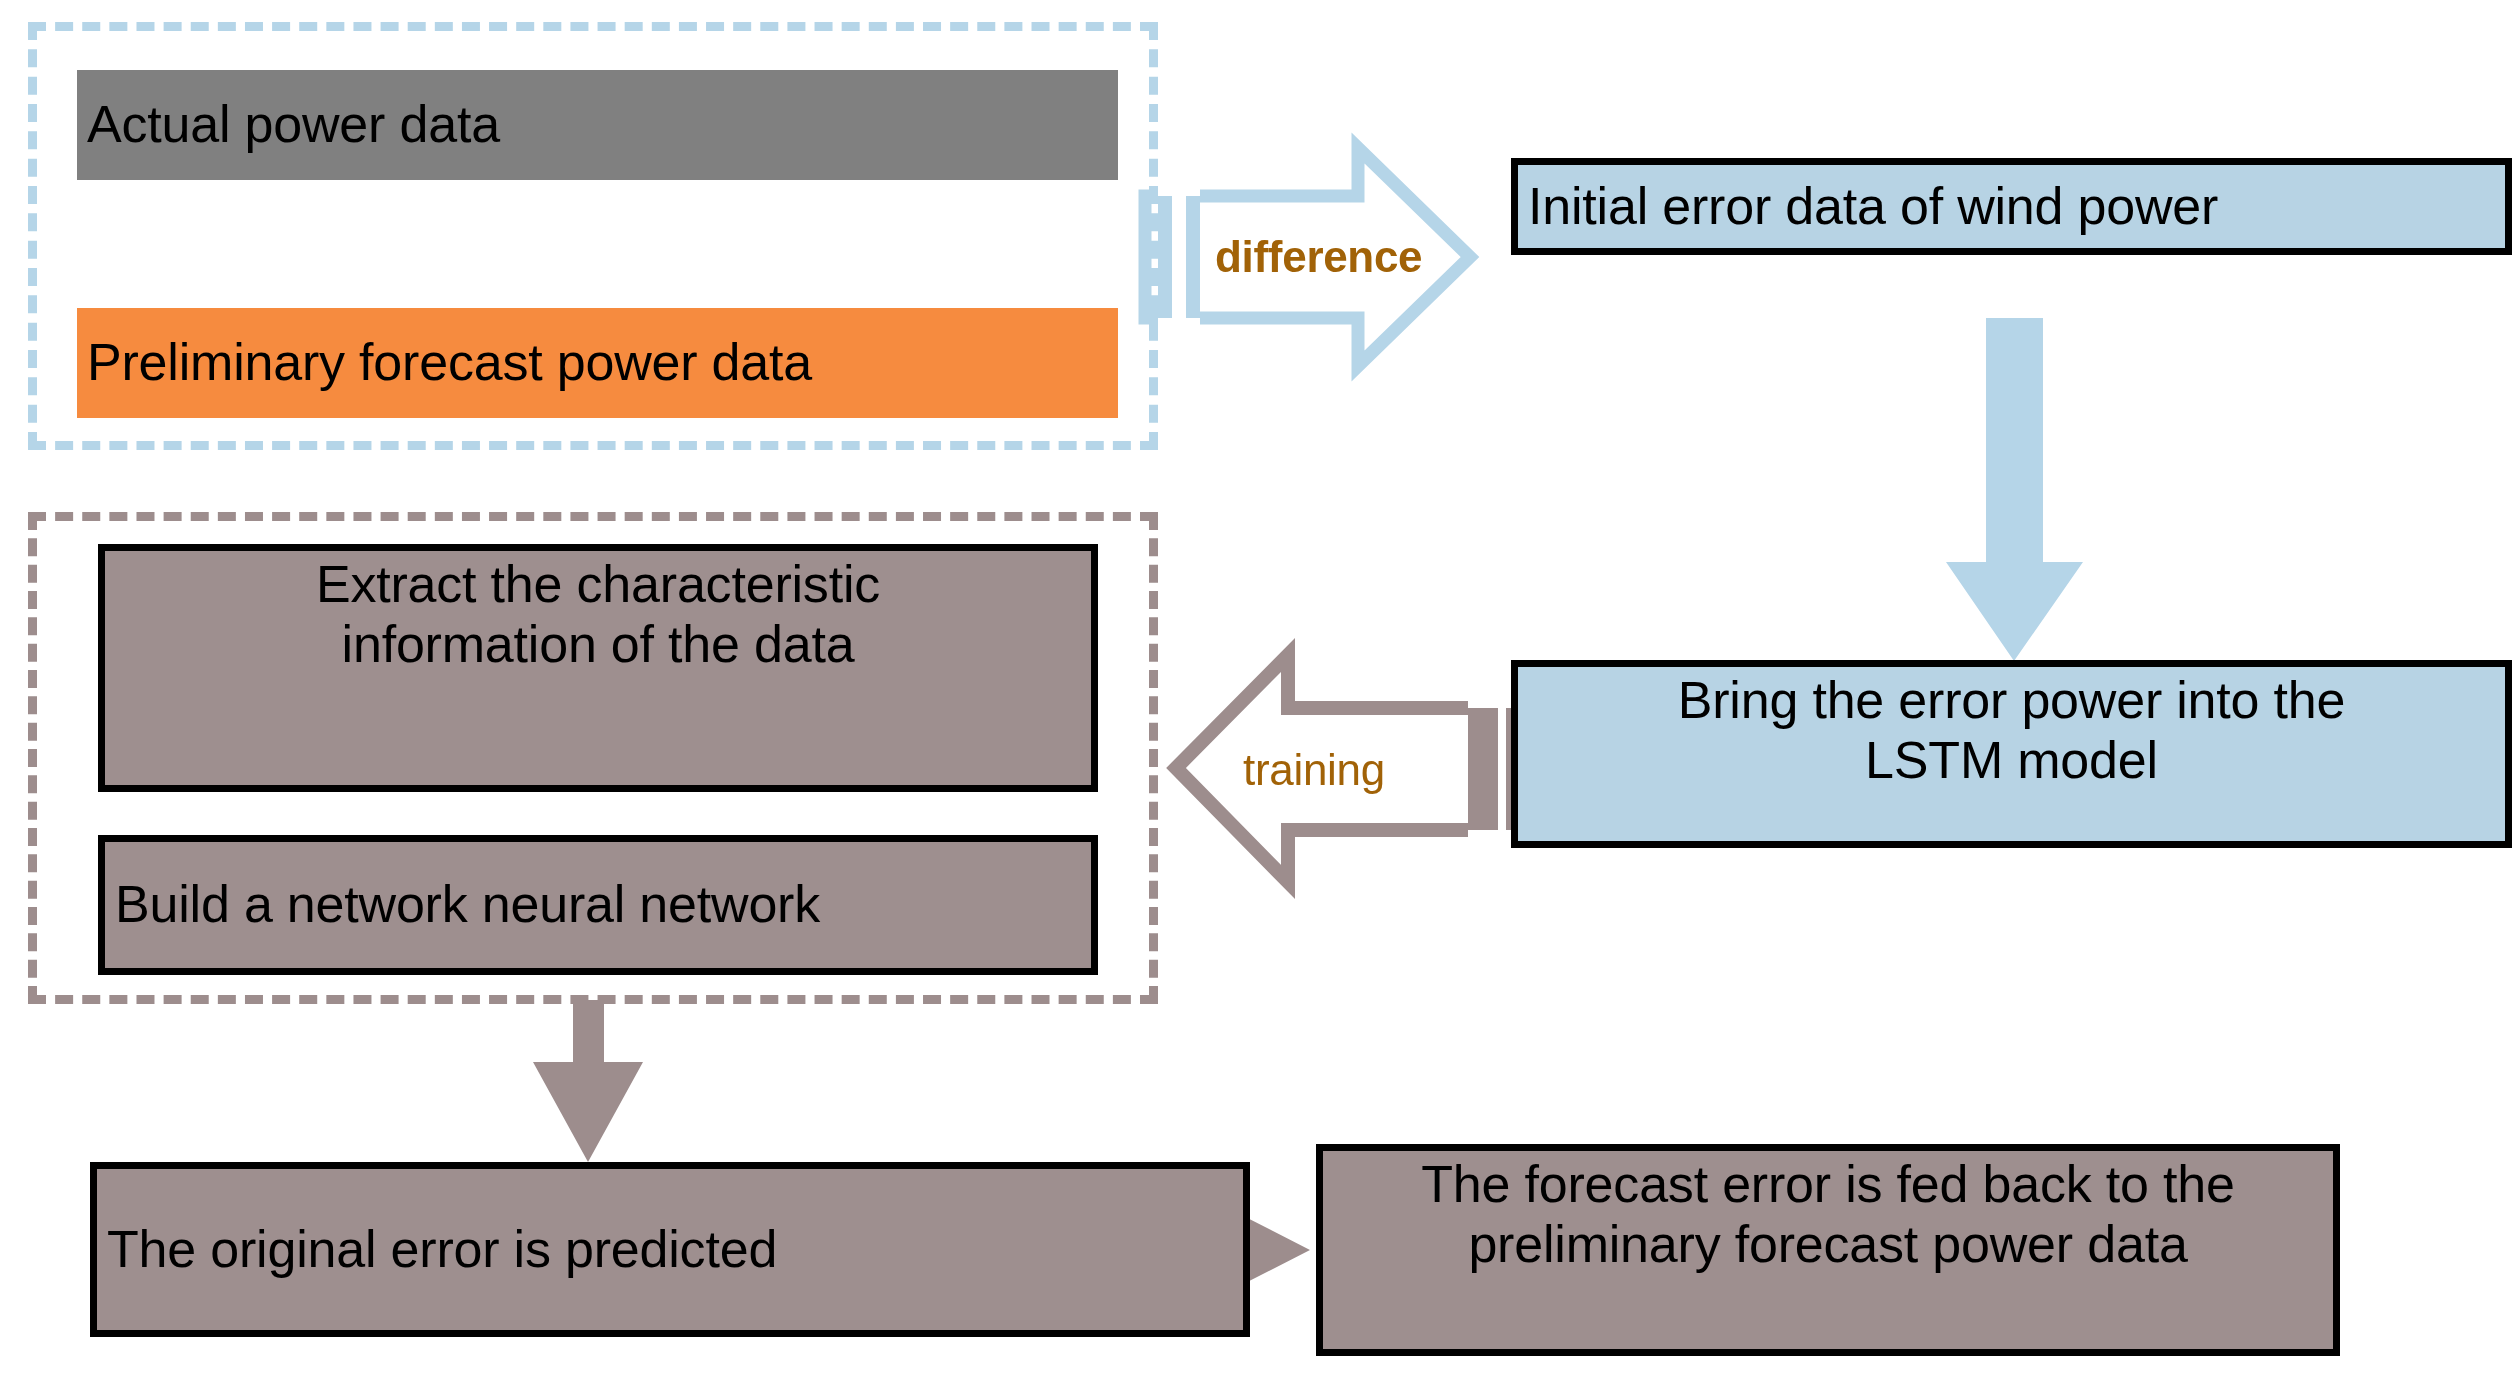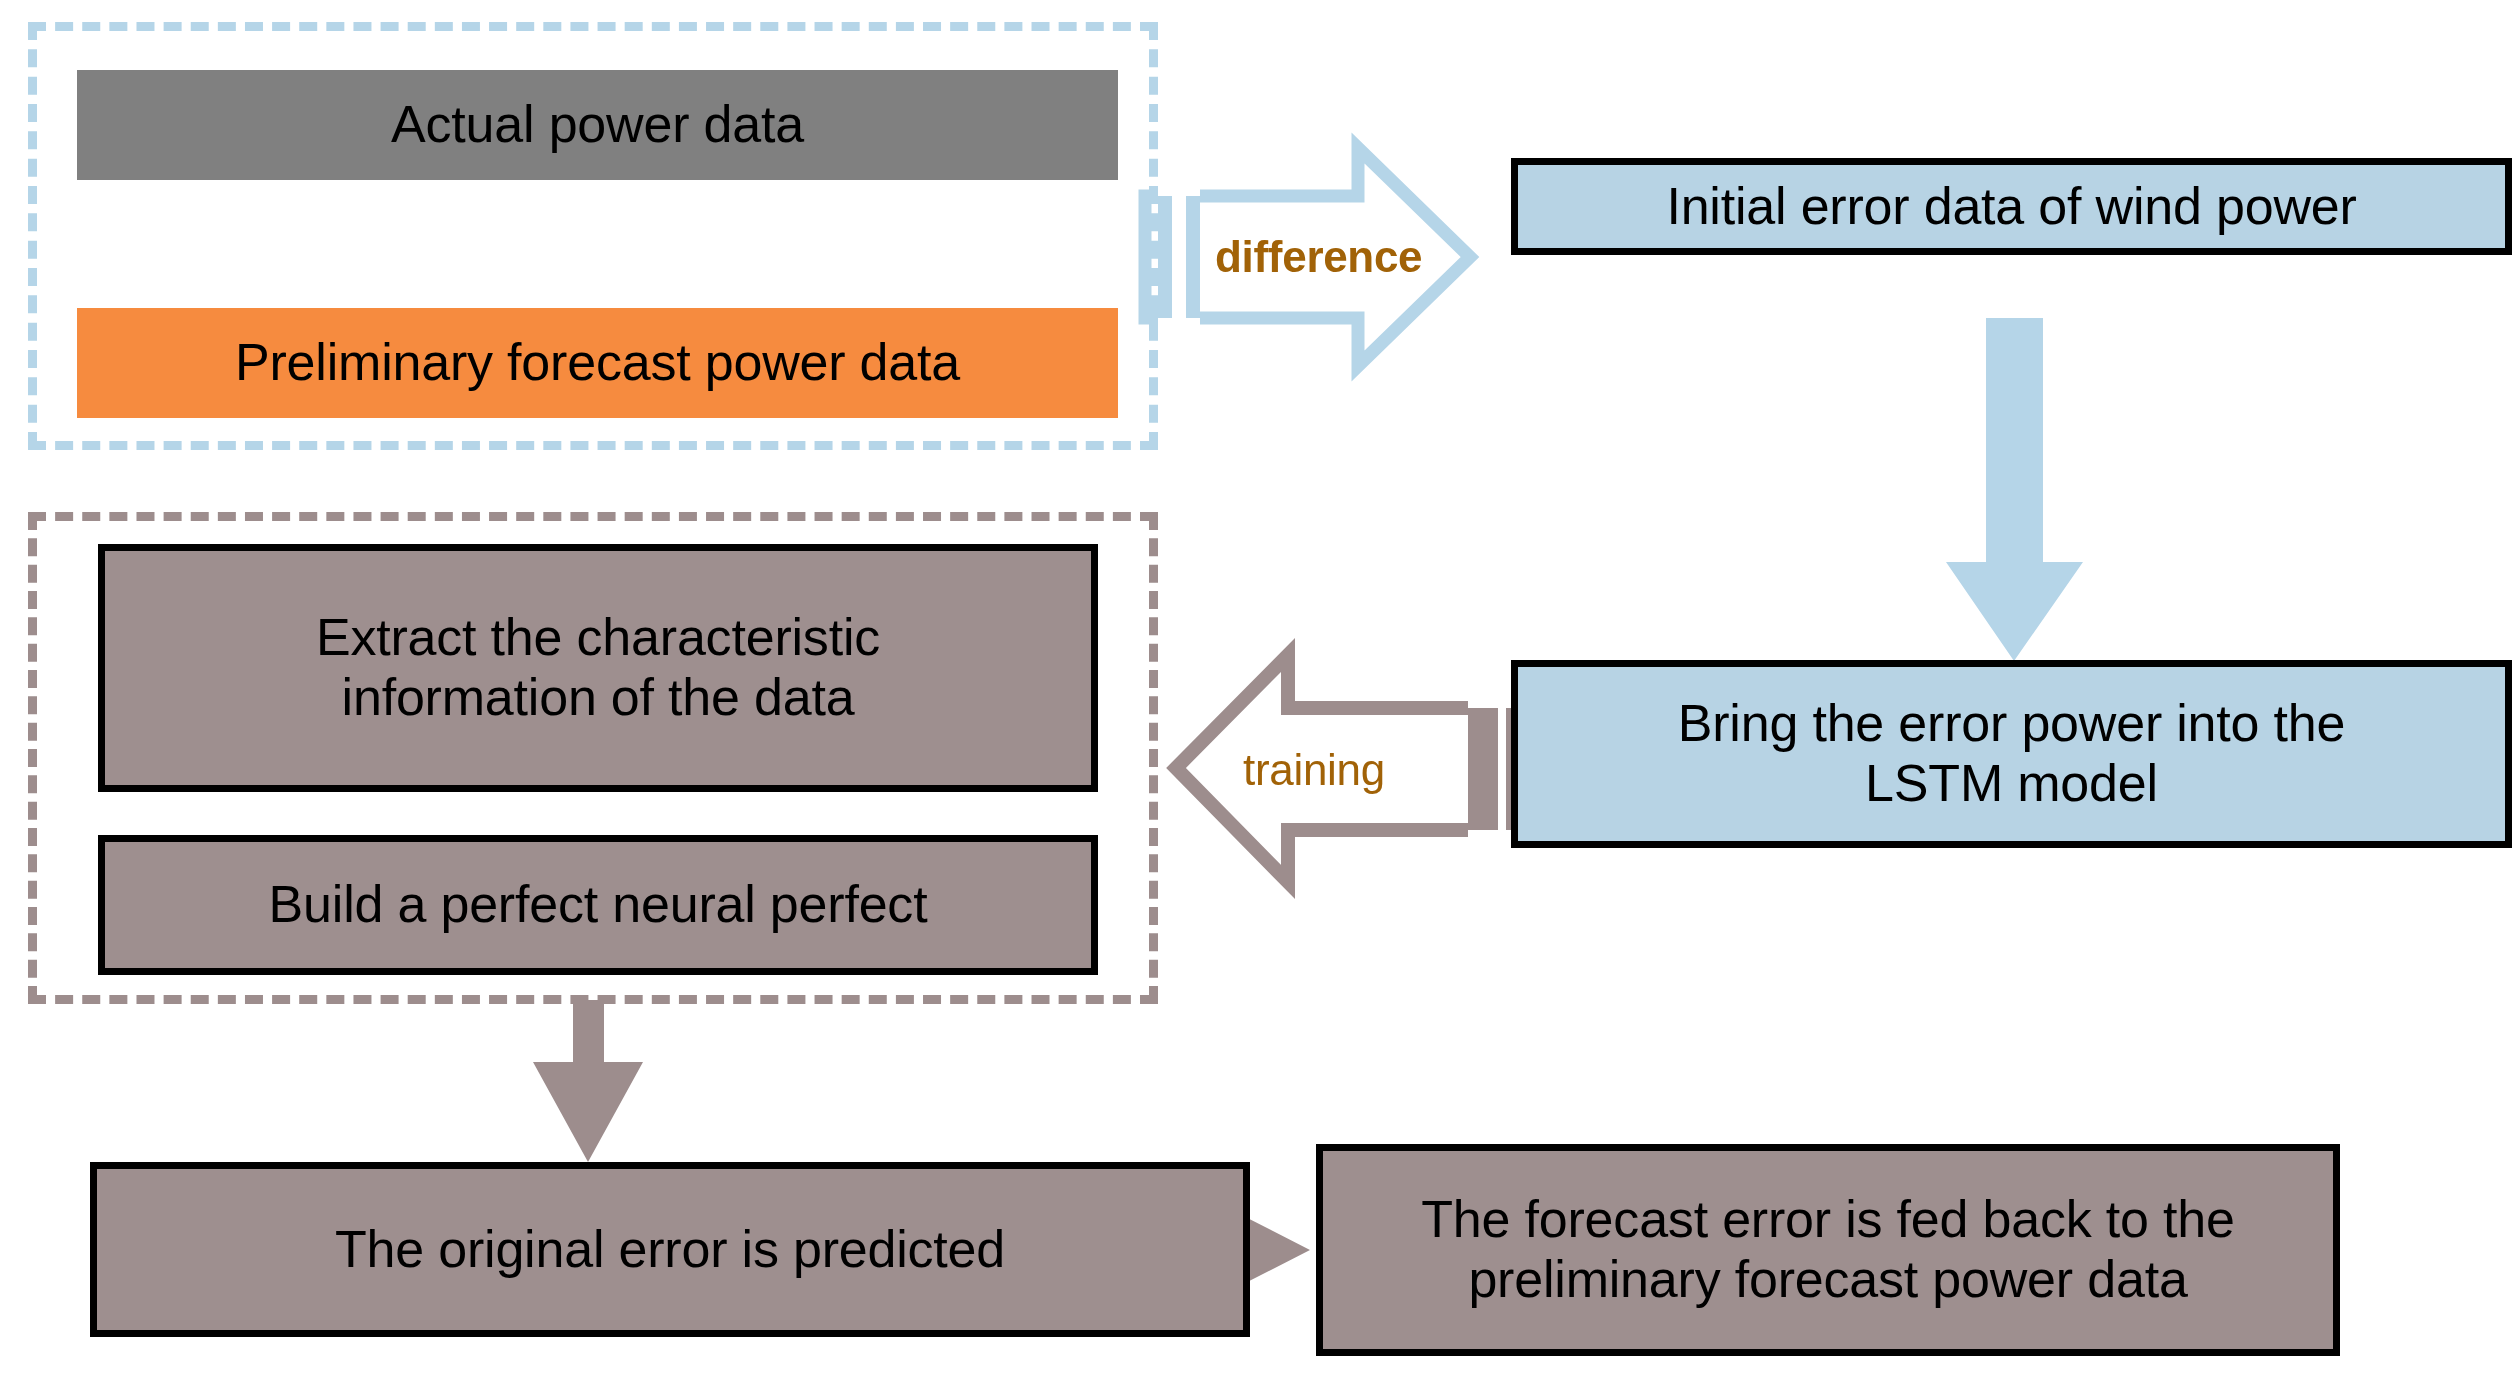--- a/index.html
+++ b/index.html
@@ -31,21 +31,21 @@
   .group-mauve {
     border: 9px dashed #9d8d8d;
   }
 
   
   .box {
     position: absolute;
     box-sizing: border-box;
     display: flex;
     align-items: center;
-    justify-content: center;
+    justify-content: flex-start;
     text-align: center;
     color: #000000;
     line-height: 1.15;
     letter-spacing: -0.2px;
     padding: 4px 10px;
   }
   .box-plain { border: none; }
   .box-outlined { border: 7px solid #000000; }
 
   .fill-gray   { background: #808080; }
@@ -139,21 +139,21 @@
     <span>Bring the error power into the</span>
     <span>LSTM model</span>
   </div>
 
   <div class="box box-outlined fill-mauve t-52" style="left:98px; top:544px; width:1000px; height:248px; flex-direction:column;">
     <span>Extract the characteristic</span>
     <span>information of the data</span>
   </div>
 
   <div class="box box-outlined fill-mauve t-52" style="left:98px; top:835px; width:1000px; height:140px;">
-    <span>Build a perfect neural perfect</span>
+    <span>Build a network neural network</span>
   </div>
 
   <div class="box box-outlined fill-mauve t-52" style="left:90px; top:1162px; width:1160px; height:175px;">
     <span>The original error is predicted</span>
   </div>
 
   <div class="box box-outlined fill-mauve t-52" style="left:1316px; top:1144px; width:1024px; height:212px; flex-direction:column;">
     <span>The forecast error is fed back to the</span>
     <span>preliminary forecast power data</span>
   </div>

